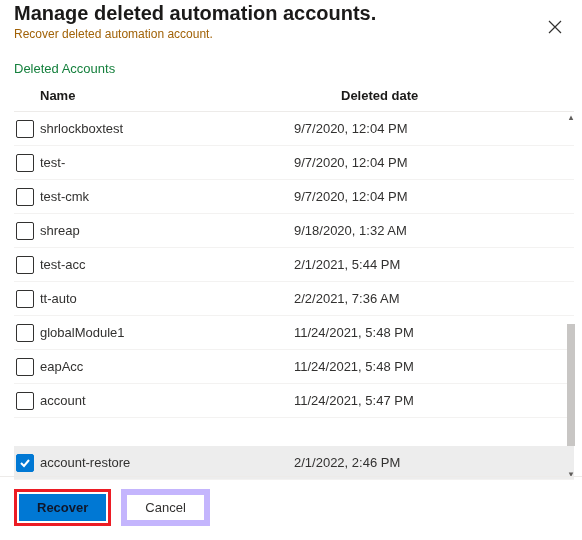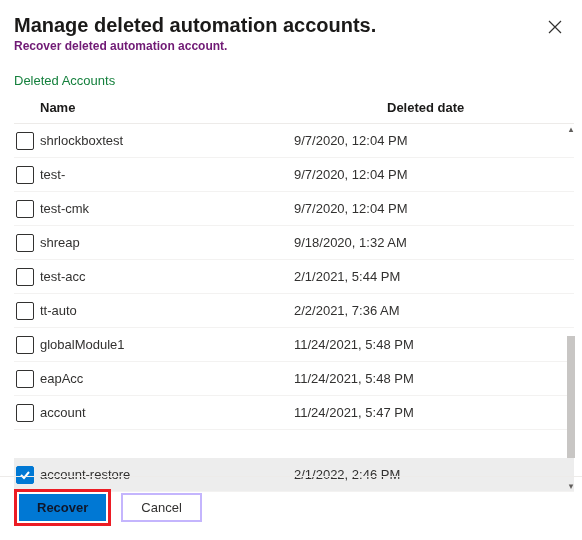--- a/index.html
+++ b/index.html
@@ -5,33 +5,32 @@
     * { box-sizing: border-box; margin: 0; padding: 0; }
     body {
       font-family: "Segoe UI", Arial, sans-serif;
       background: #ffffff;
       width: 582px;
       height: 540px;
       position: relative;
       color: #323130;
     }
     .header {
-      padding: 14px 20px 4px 14px;
+      padding: 2px 20px 4px 14px;
       position: relative;
     }
     .title {
       font-size: 20px;
       font-weight: 600;
       color: #1b1a19;
     }
     .subtitle {
       font-size: 12px;
-      color: #701a75;
+      color: #a16207;
       margin-top: 2px;
-      font-weight: bold;
     }
     .close-btn {
       position: absolute;
       top: 18px;
       right: 18px;
       width: 18px;
       height: 18px;
       cursor: pointer;
       display: flex;
       align-items: center;
@@ -46,21 +45,20 @@
     }
     .table-wrap {
       padding: 0 8px 0 14px;
     }
     .col-header {
       display: flex;
       padding: 6px 0 8px 0;
       font-size: 13px;
       font-weight: 600;
       color: #1b1a19;
-      gap: 46px;
     }
     .col-name { flex: 0 0 280px; padding-left: 26px; }
     .col-date { flex: 1; padding-left: 47px; }
     .rows-container {
       position: relative;
       border-top: 1px solid #edebe9;
     }
     .scrollbar-track {
       position: absolute;
       right: -2px;
@@ -137,21 +135,21 @@
       border: none;
       padding: 6px 18px;
       font-size: 13px;
       font-weight: 600;
       cursor: pointer;
       font-family: inherit;
     }
     .btn-secondary {
       background: #fff;
       color: #323130;
-      border: 2px solid #c4b5fd;
+      border: 6px solid #c4b5fd;
       padding: 5px 18px;
       font-size: 13px;
       cursor: pointer;
       font-family: inherit;
     }
     .highlight-box {
       border: 3px solid #ec1c24;
     }
   </style>
 </head>

